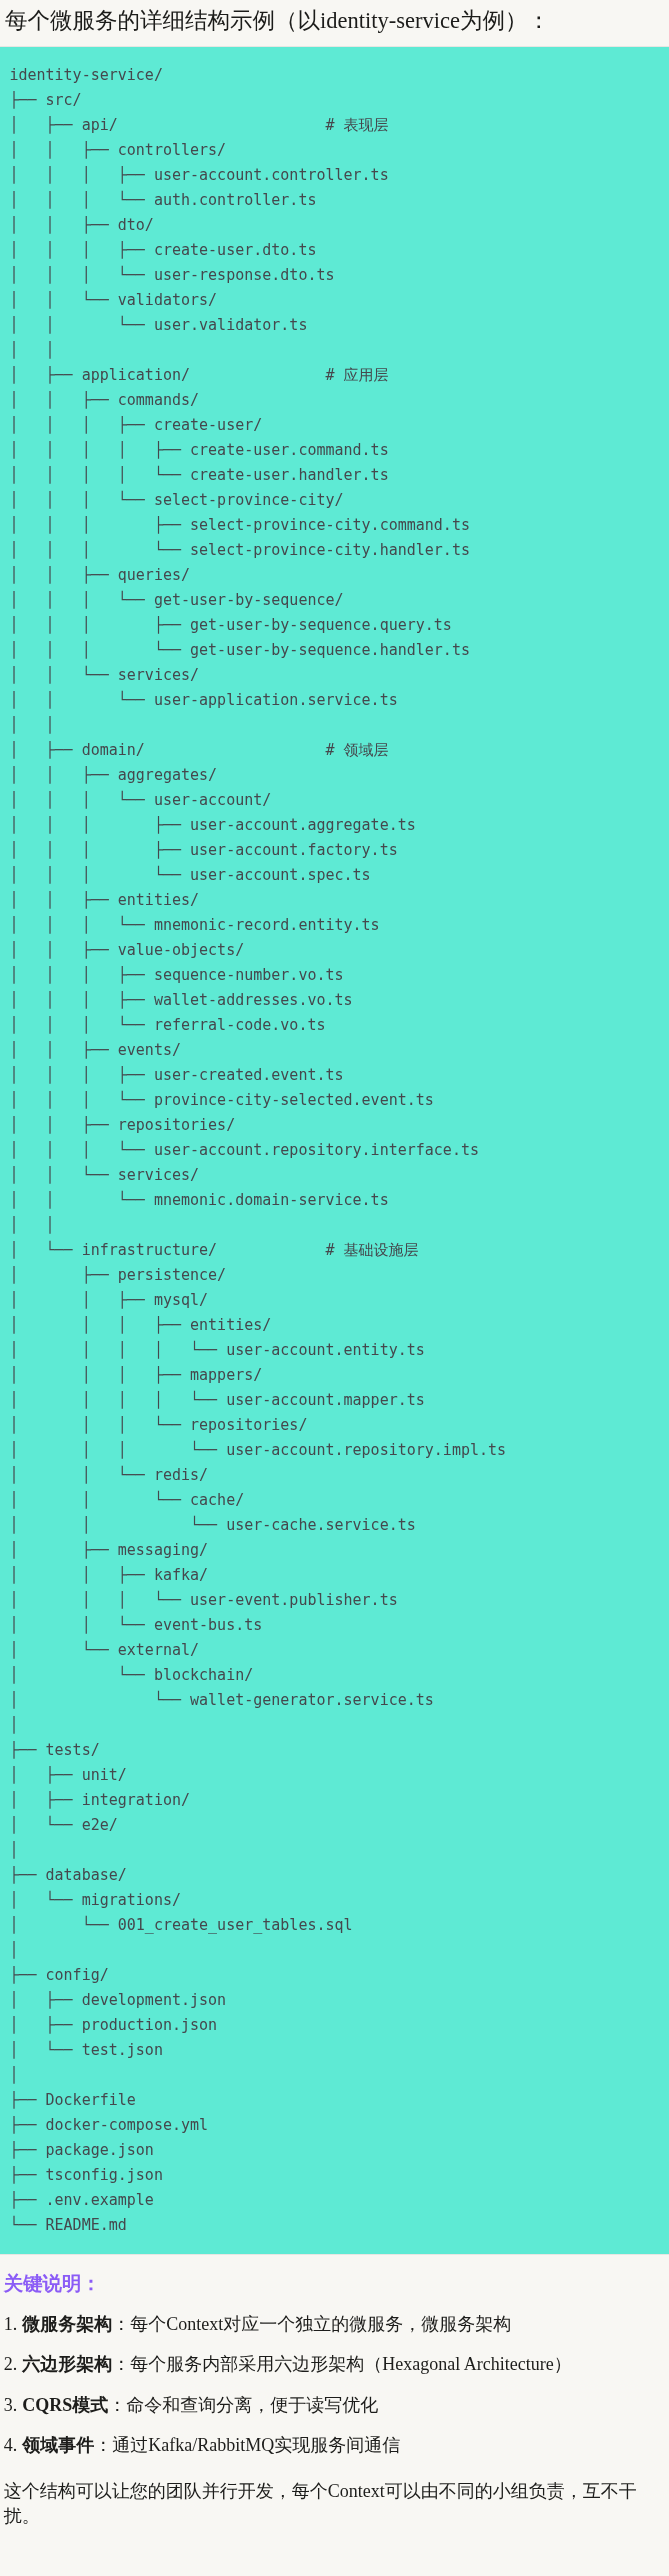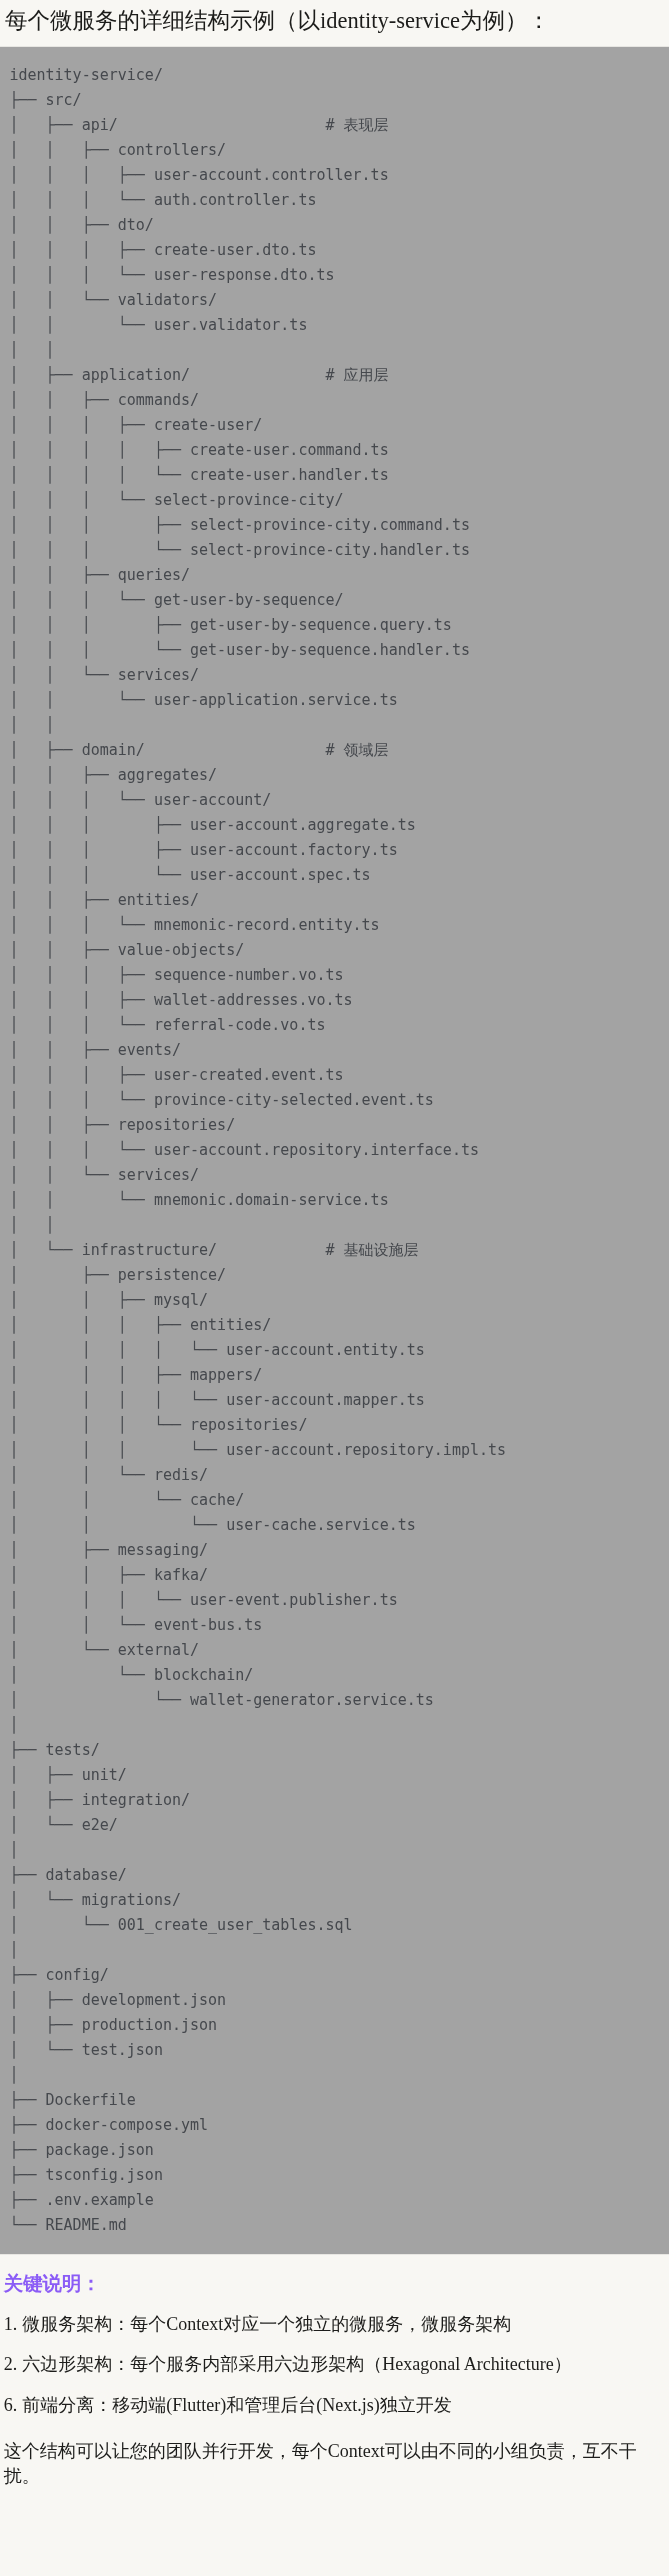--- a/index.html
+++ b/index.html
@@ -16,21 +16,21 @@
   .page-title {
     margin: 0 0 10px 0;
     font-family: "Liberation Serif", "DejaVu Serif", serif;
     font-weight: normal;
     font-size: 22.5px;
     line-height: 1.3;
     color: #1c1c1a;
   }
 
   .code-block {
-    background: #a3a3a3;
+    background: #5eead4;
     border-top: 0.6px solid #e7e6e2;
     border-bottom: 0.6px solid #e7e6e2;
     padding: 16.3px 9.4px;
     width: 100%;
     overflow: hidden;
   }
   .code-block pre {
     margin: 0;
     font-family: "DejaVu Sans Mono", "Liberation Mono", monospace;
     font-size: 15px;
@@ -54,21 +54,21 @@
   .note-item {
     font-size: 18px;
     line-height: 25px;
     margin: 0 0 15.6px 0;
   }
   .note-item .li-num {
     display: inline-block;
     margin-right: 5px;
   }
   .note-item strong {
-    font-weight: normal;
+    font-weight: bold;
   }
   .closing-paragraph {
     margin: 21px 0 0 0;
     font-size: 18px;
     line-height: 25px;
   }
 </style>
 </head>
 <body>
 
@@ -170,19 +170,22 @@
   <h3 class="notes-heading">关键说明：</h3>
 
   <div>
     <div class="note-item">
       <span class="li-num">1.</span><strong>微服务架构</strong><span>：</span><span>每个Context对应一个独立的微服务，微服务架构</span>
     </div>
     <div class="note-item">
       <span class="li-num">2.</span><strong>六边形架构</strong><span>：</span><span>每个服务内部采用六边形架构（Hexagonal Architecture）</span>
     </div>
     <div class="note-item">
-      <span class="li-num">6.</span><strong>前端分离</strong><span>：</span><span>移动端(Flutter)和管理后台(Next.js)独立开发</span>
+      <span class="li-num">3.</span><strong>CQRS模式</strong><span>：</span><span>命令和查询分离，便于读写优化</span>
+    </div>
+    <div class="note-item">
+      <span class="li-num">4.</span><strong>领域事件</strong><span>：</span><span>通过Kafka/RabbitMQ实现服务间通信</span>
     </div>
   </div>
 
   <p class="closing-paragraph">这个结构可以让您的团队并行开发，每个Context可以由不同的小组负责，互不干扰。</p>
 </section>
 
 
 </body></html>

